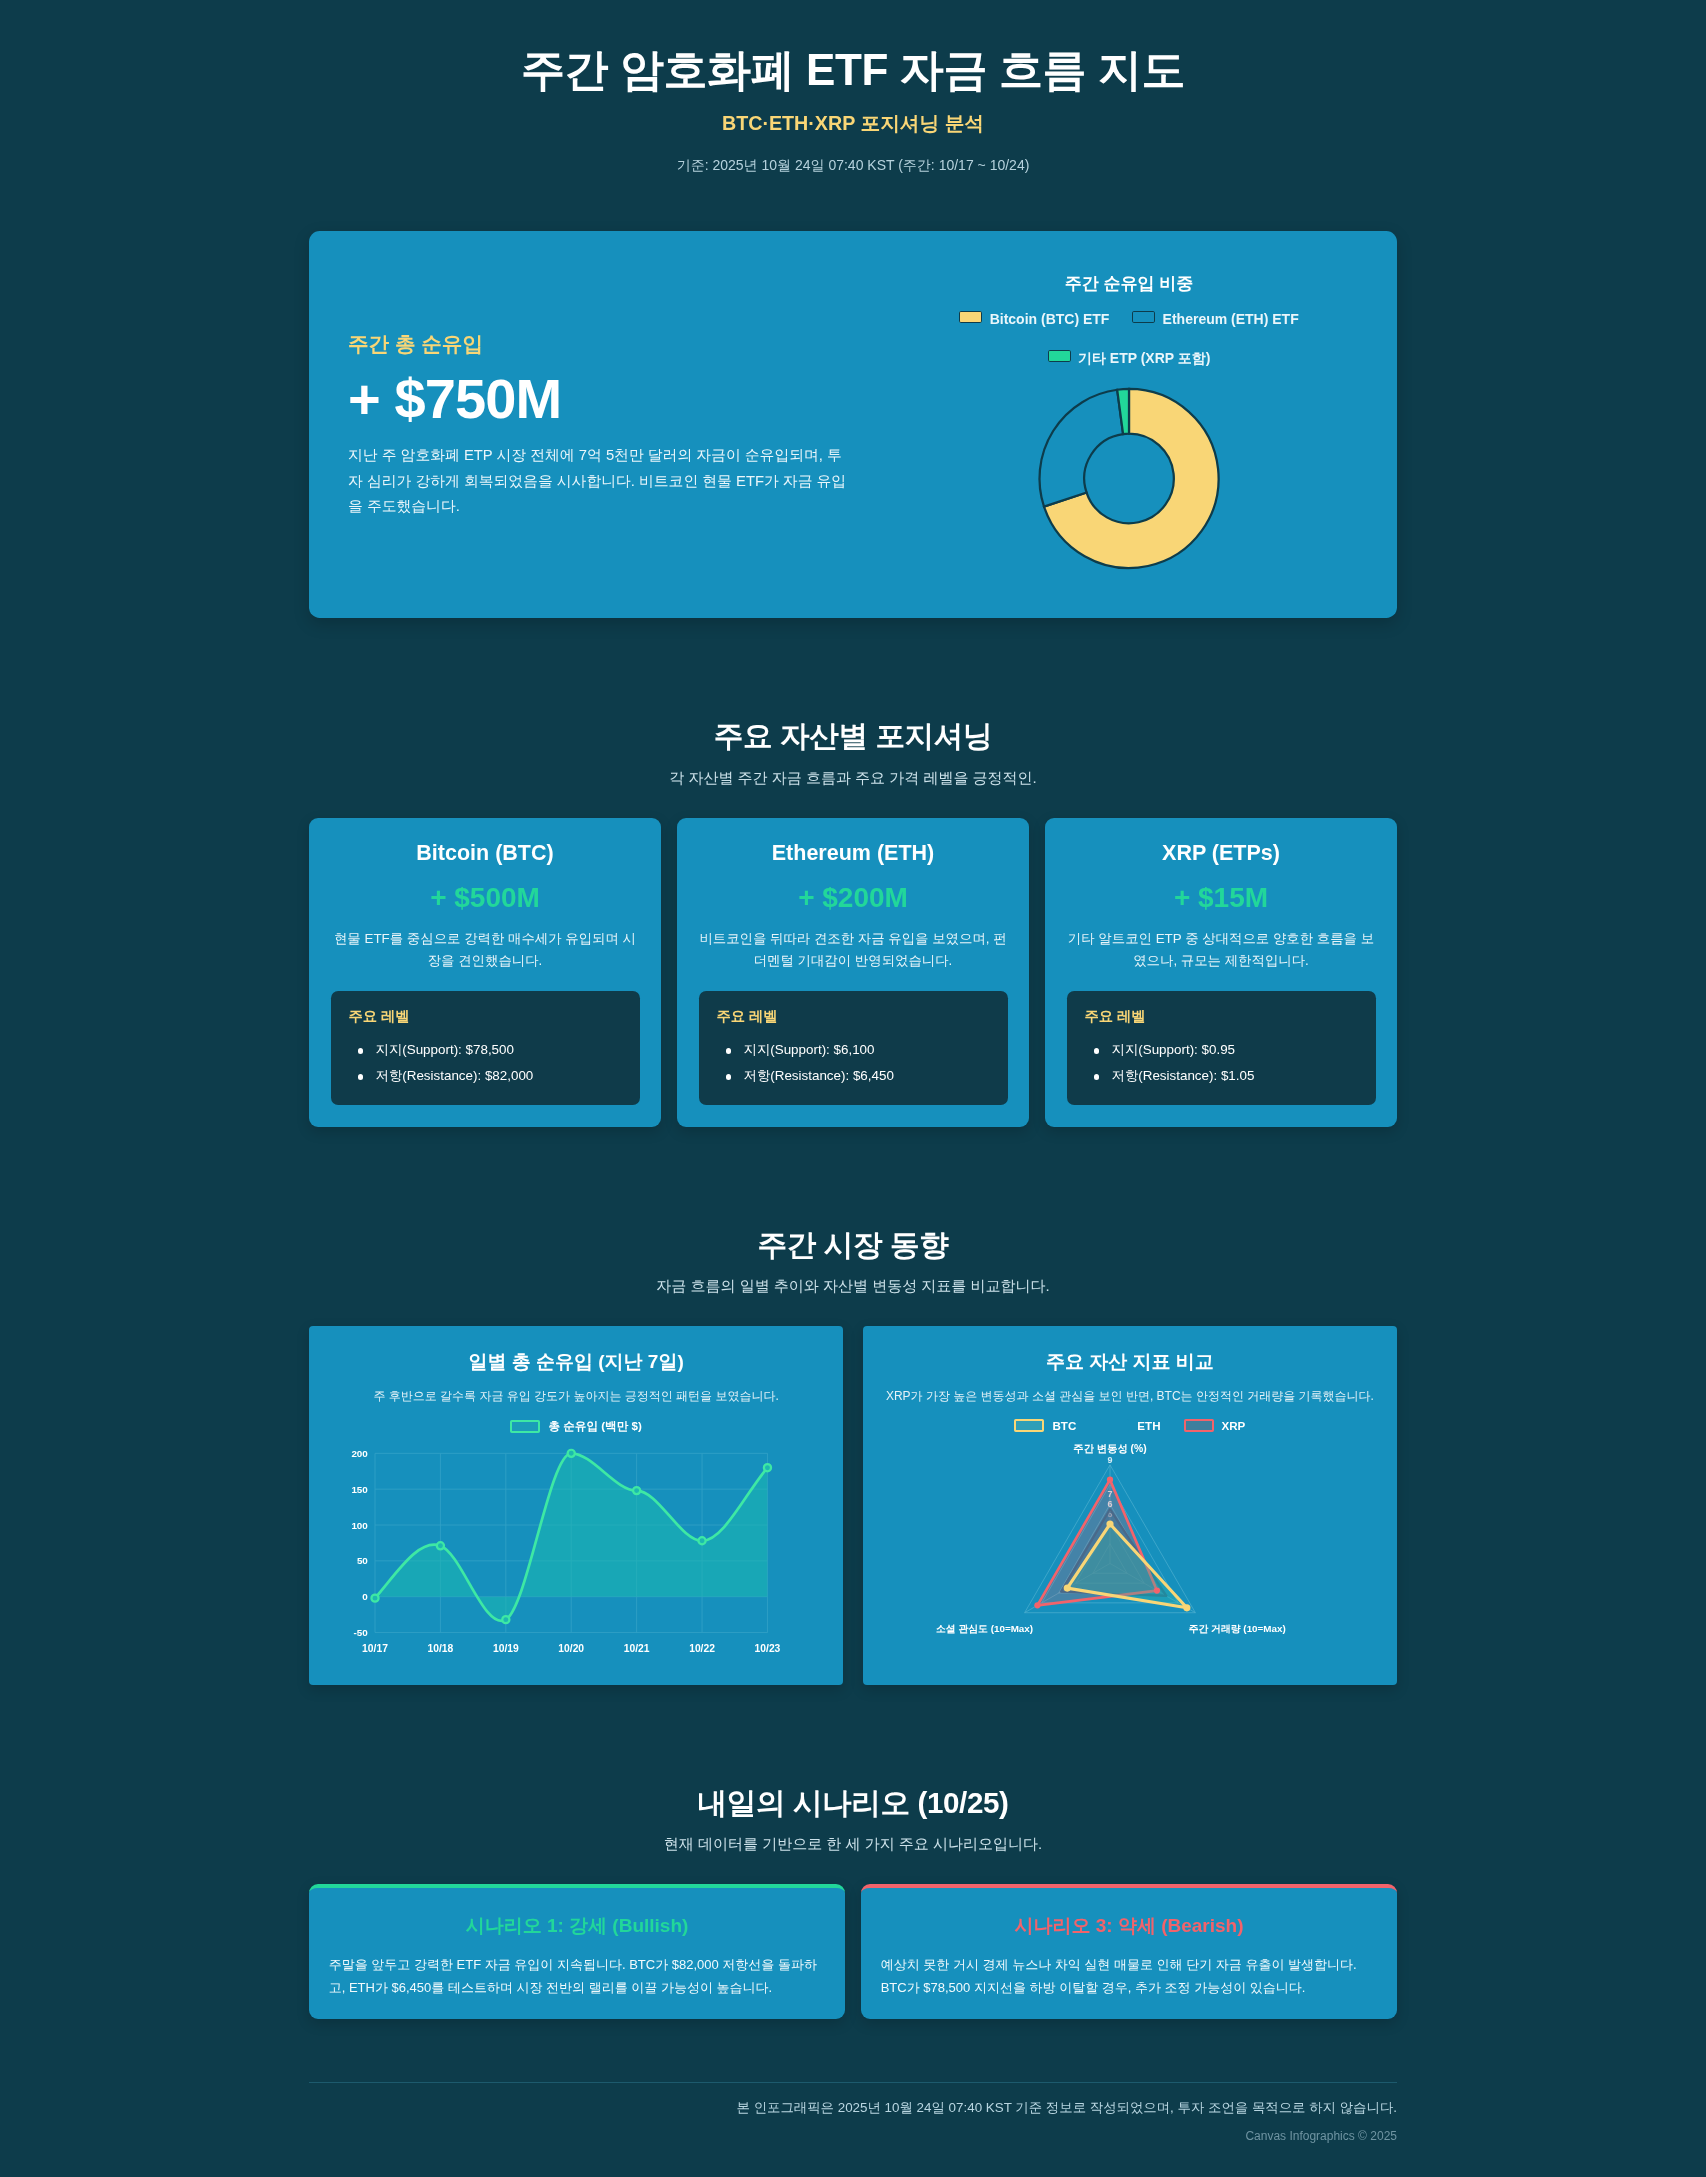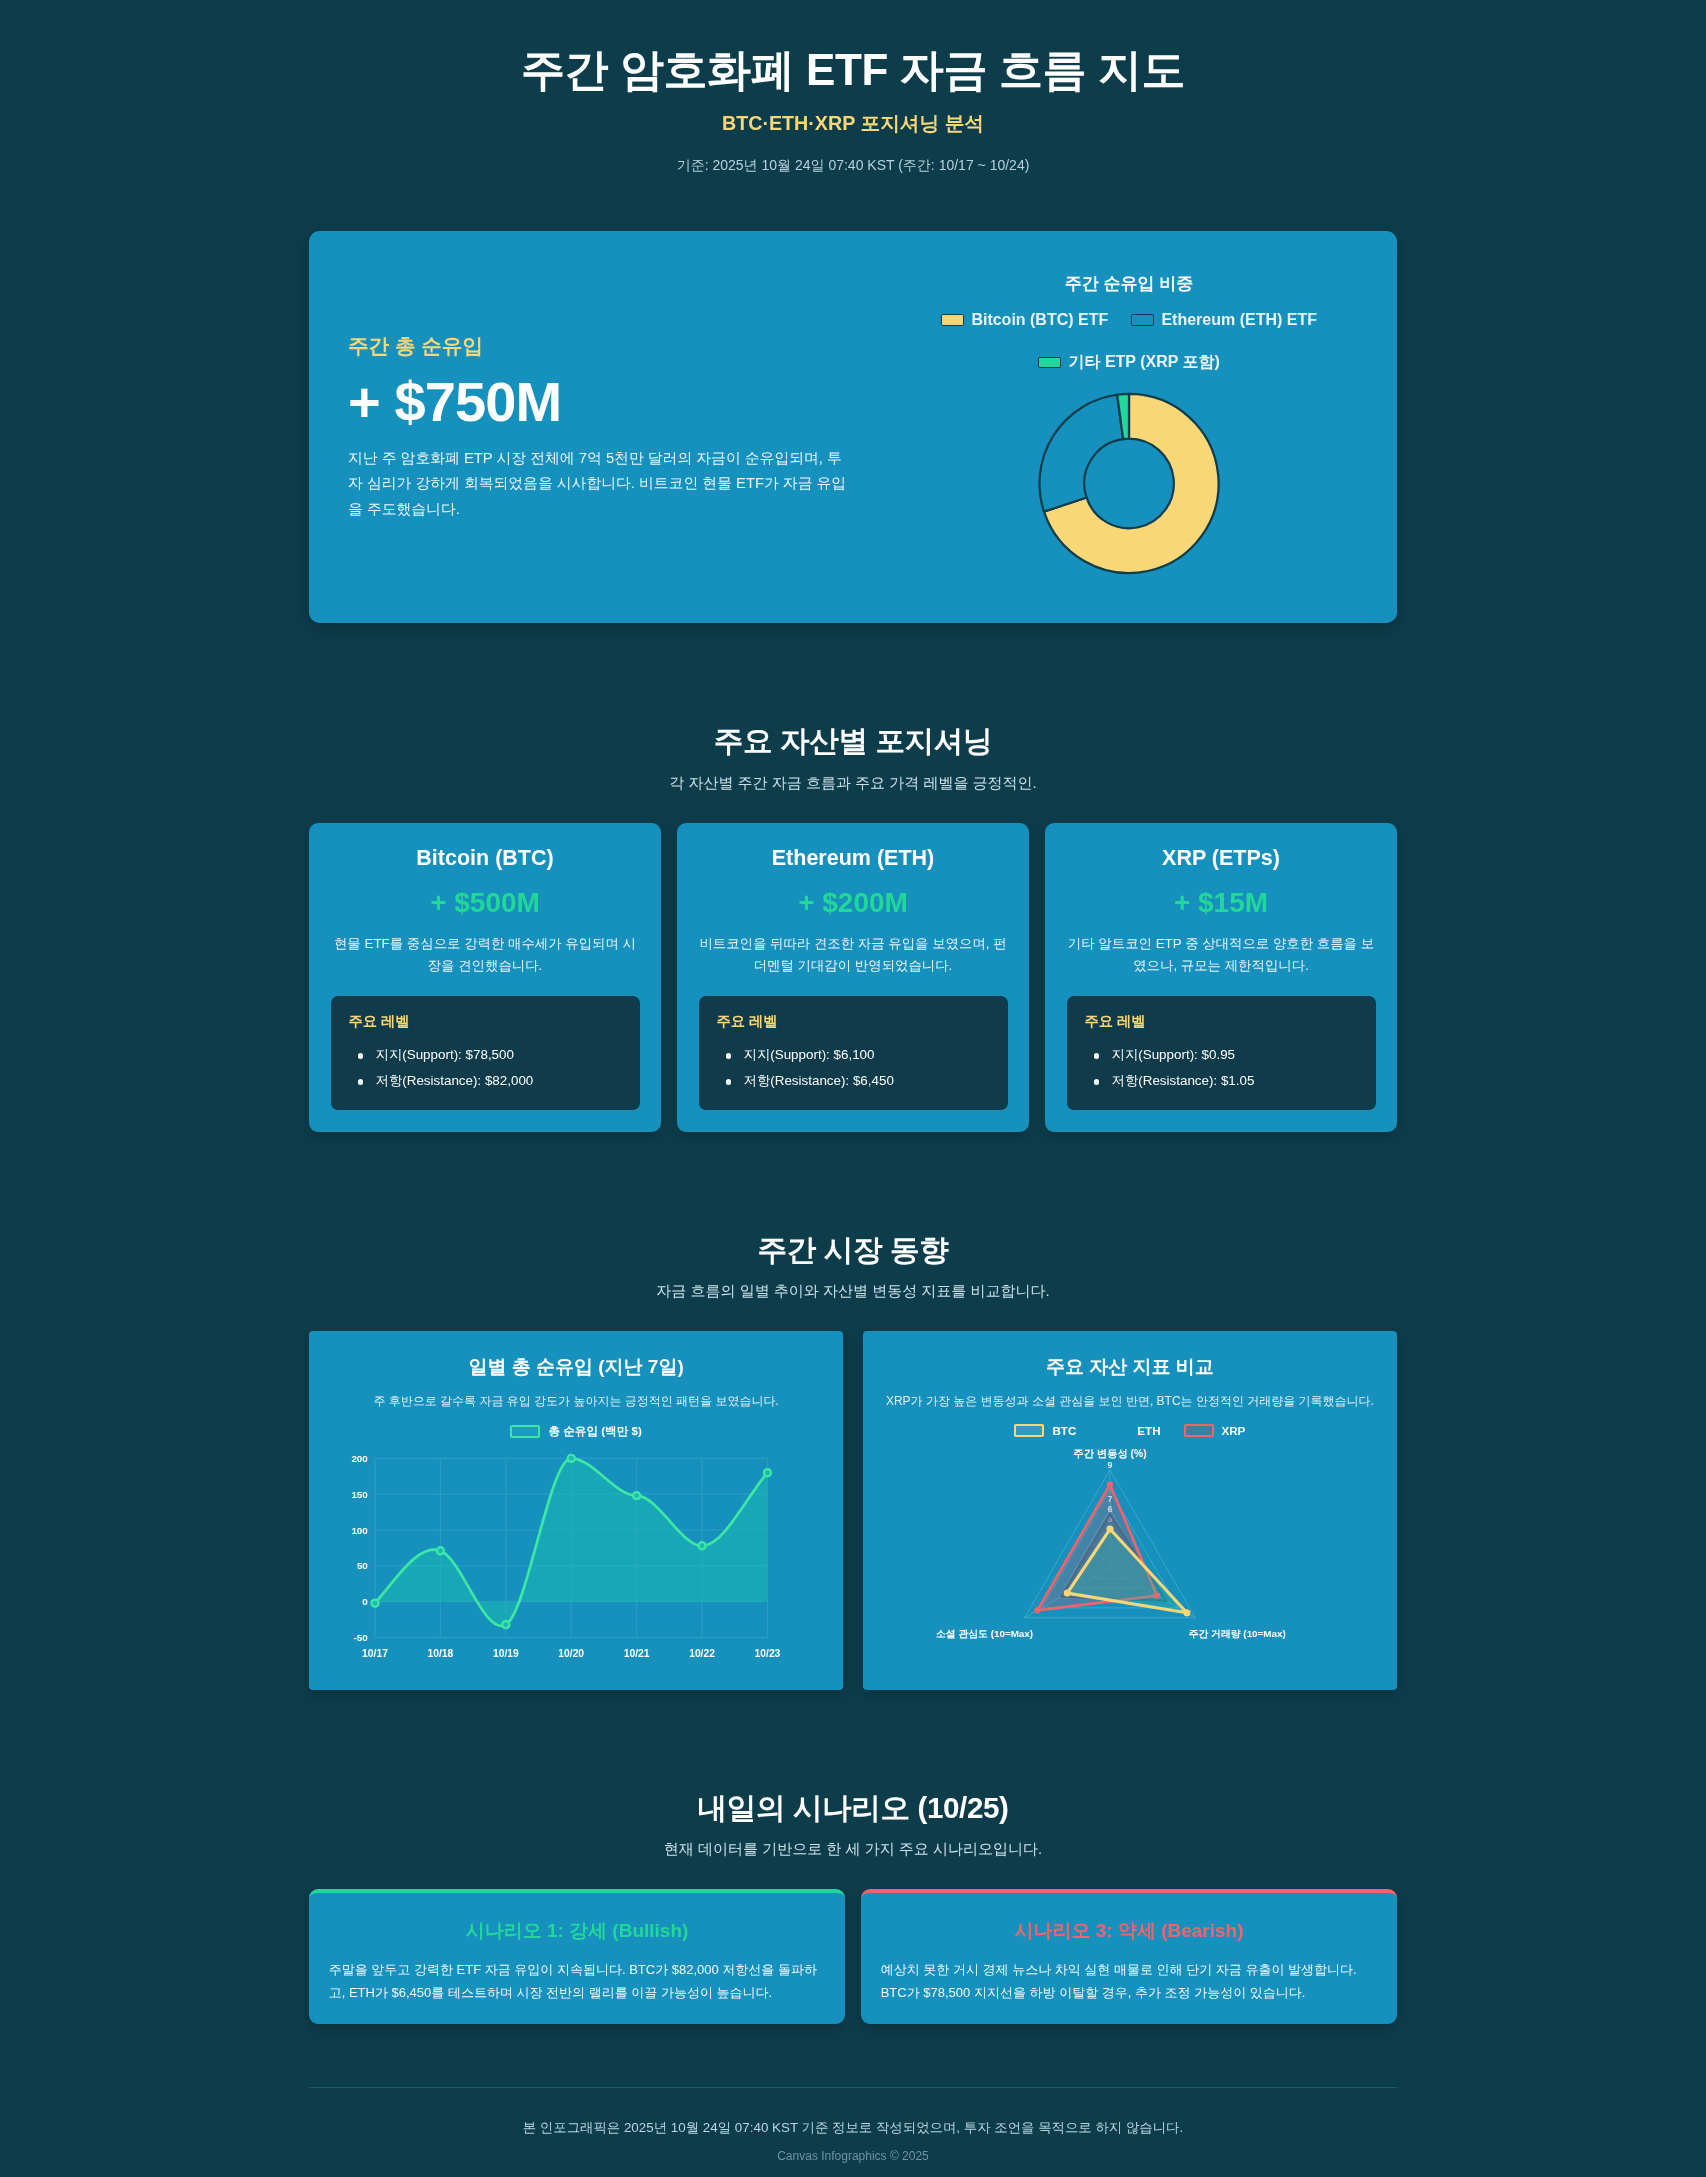--- a/index.html
+++ b/index.html
@@ -55,21 +55,21 @@
   }
   .hero-desc{
     font-size:14.8px;line-height:1.72;color:#eaf6fb;max-width:502px;
   }
   .hero-right{flex:1;text-align:center;}
   .hero-right h3{font-size:17px;font-weight:bold;margin-bottom:16px;}
   .legend{
     display:flex;justify-content:center;align-items:center;gap:23px;margin-bottom:12.5px;
     flex-wrap:wrap;
   }
-  .legend-item{display:flex;align-items:center;gap:7.2px;font-size:16px;font-weight:bold;color:#eaf6fb;}
+  .legend-item{display:flex;gap:7.2px;font-size:14px;font-weight:bold;color:#eaf6fb;}
   .swatch{
     width:23px;height:11.6px;border:1.8px solid #0d3c4b;border-radius:1.8px;display:inline-block;
   }
   .donut-wrap{display:flex;justify-content:center;align-items:center;}
 
   
   .sec-head{text-align:center;margin:98px 0 30px;}
   .sec-head h2{font-size:29.6px;font-weight:bold;letter-spacing:-0.4px;}
   .sec-head p{margin-top:11.6px;font-size:15px;color:#cde2ea;}
 
@@ -117,21 +117,21 @@
   .scn.neut{border-top:4.5px solid var(--accent-yellow);}
   .scn.bear{border-top:4.5px solid var(--accent-red);}
   .scn h3{font-size:19px;font-weight:bold;text-align:center;margin:5.4px 0 14.3px;}
   .scn.bull h3{color:var(--accent-green);}
   .scn.neut h3{color:var(--accent-yellow);}
   .scn.bear h3{color:var(--accent-red);}
   .scn p{font-size:13px;line-height:1.75;color:#f1fafd;}
 
   
   .foot{
-    margin-top:63px;border-top:0.9px solid #1d5a6d;padding-top:31px;text-align:center;
+    margin-top:63px;border-top:0.9px solid #1d5a6d;padding-top:16px;text-align:right;
   }
   .foot .f1{font-size:13.4px;color:#b9d6e1;}
   .foot .f2{margin-top:12.5px;font-size:12px;color:#6f94a2;}
 </style>
 </head>
 <body>
 
 <div class="page">
   <div class="wrap">
 

